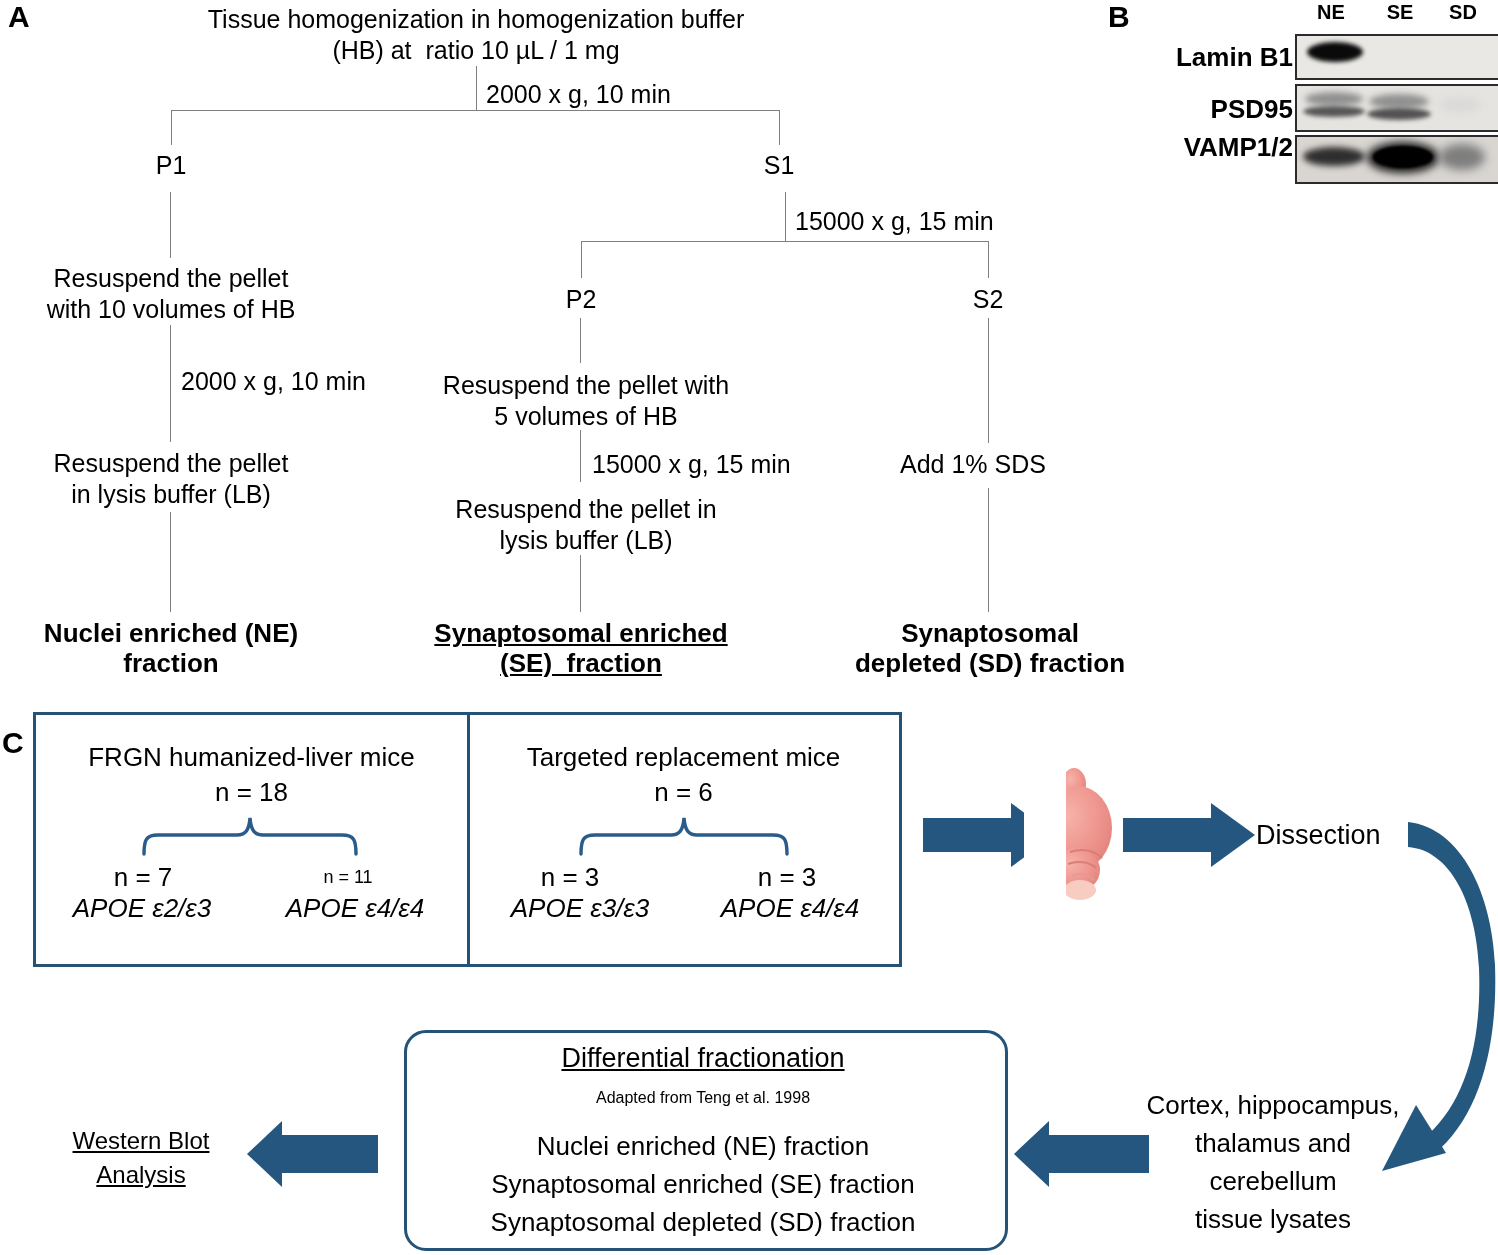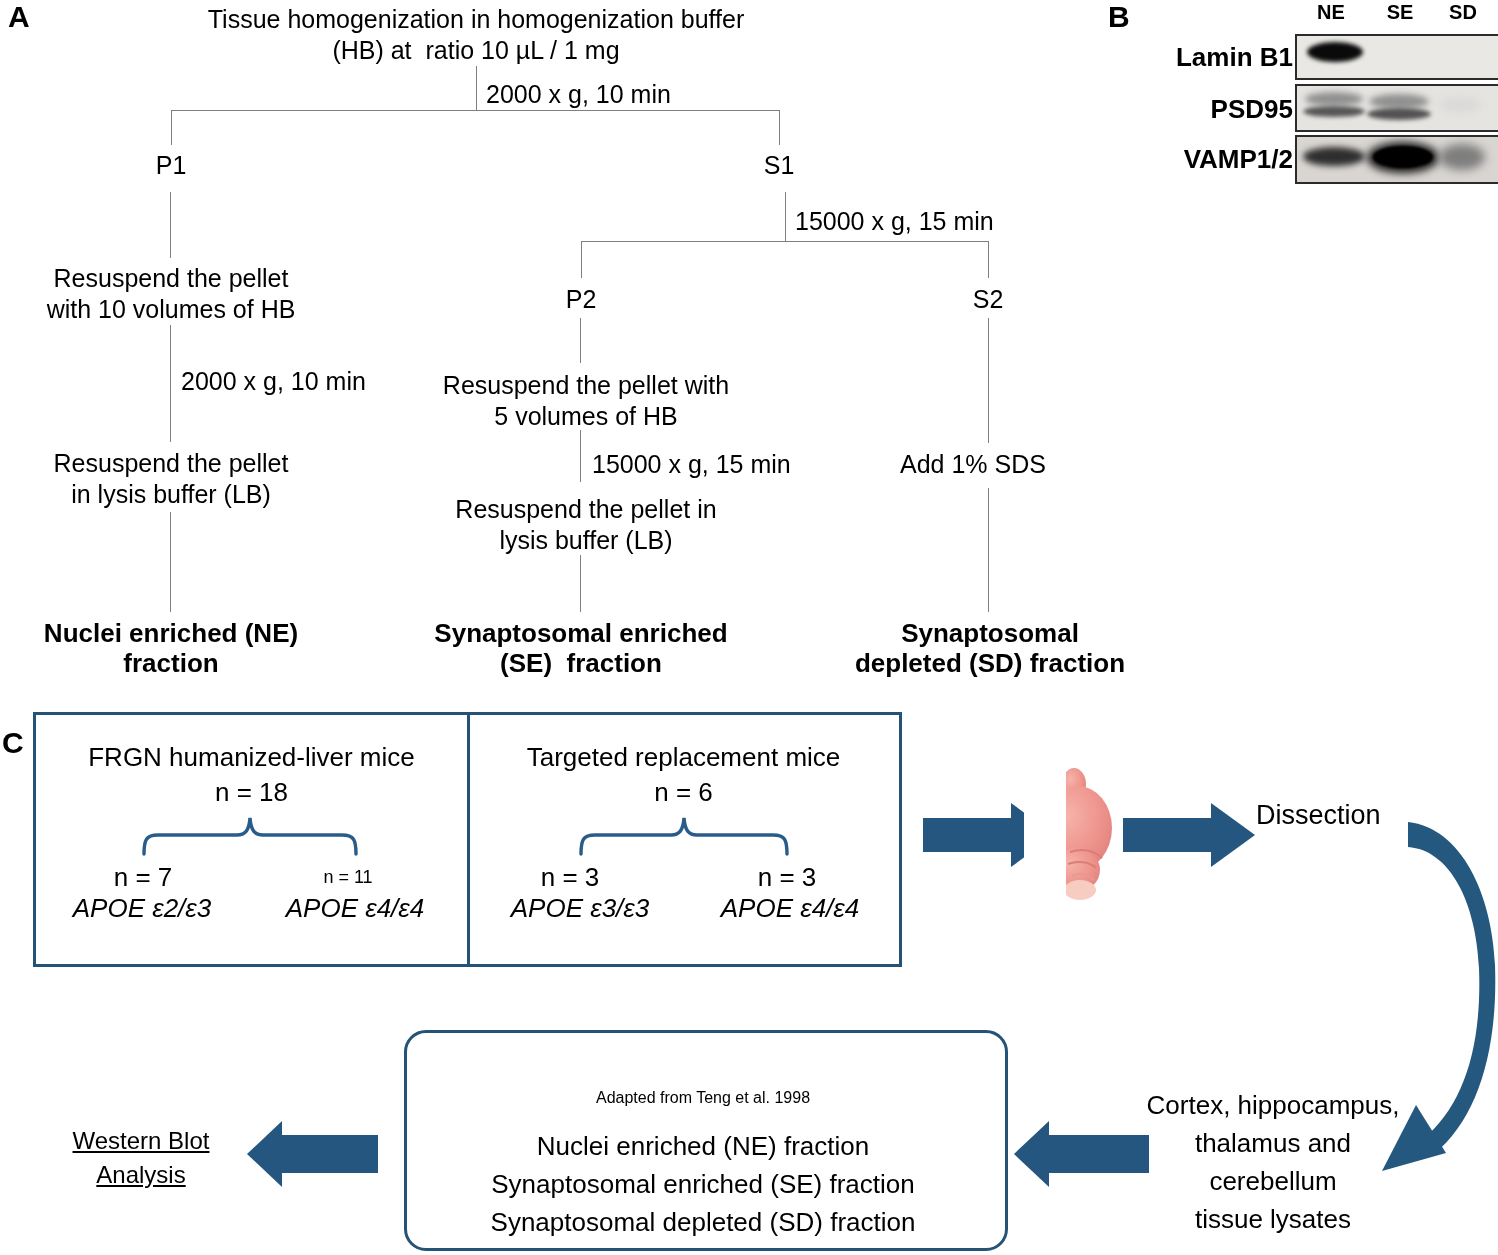--- a/index.html
+++ b/index.html
@@ -70,38 +70,38 @@
   <div class="t ctr b" style="left:928px;top:284px;width:120px;">S2</div>
 
   <div class="lv" style="left:580px;top:318px;height:45px;"></div>
   <div class="t ctr" style="left:436px;top:370px;width:300px;">Resuspend the pellet with
 5 volumes of HB</div>
   <div class="lv" style="left:580px;top:430px;height:52px;"></div>
   <div class="t" style="left:592px;top:449px;">15000 x g, 15 min</div>
   <div class="t ctr" style="left:436px;top:494px;width:300px;">Resuspend the pellet in
 lysis buffer (LB)</div>
   <div class="lv" style="left:580px;top:555px;height:57px;"></div>
-  <div class="t ctr frac" style="left:421px;top:618px;width:320px;">Synaptosomal enriched
+  <div class="t ctr frac" style="left:421px;top:618px;width:320px;text-decoration:underline;">Synaptosomal enriched
 (SE)  fraction</div>
 
   <div class="lv" style="left:988px;top:318px;height:125px;"></div>
   <div class="t ctr" style="left:873px;top:449px;width:200px;">Add 1% SDS</div>
   <div class="lv" style="left:988px;top:488px;height:124px;"></div>
   <div class="t ctr frac" style="left:830px;top:618px;width:320px;">Synaptosomal
 depleted (SD) fraction</div>
 
   <div class="panel-letter" style="left:1108px;top:0px;">B</div>
 
   <div class="lane-h" style="left:1301px;top:1px;">NE</div>
   <div class="lane-h" style="left:1370px;top:1px;">SE</div>
   <div class="lane-h" style="left:1433px;top:1px;">SD</div>
 
   <div class="row-lab" style="top:42px;">Lamin B1</div>
   <div class="row-lab" style="top:94px;">PSD95</div>
-  <div class="row-lab" style="top:144px;">VAMP1/2</div>
+  <div class="row-lab" style="top:132px;">VAMP1/2</div>
 
   <div class="blot-box" style="top: 34px; height: 42px; background: rgb(233, 232, 229);">
       <div class="band" style="left: 10px; top: 6px; width: 56px; height: 20px; background: rgb(10, 10, 10); filter: blur(2px);"></div>
     </div>
   <div class="blot-box" style="top: 84px; height: 44px; background: rgb(230, 228, 225);">
       <div class="band" style="left: 8px; top: 6px; width: 58px; height: 14px; background: rgb(143, 143, 143); filter: blur(3px);"></div>
       <div class="band" style="left: 6px; top: 20px; width: 62px; height: 11px; background: rgb(86, 86, 86); filter: blur(2px);"></div>
       <div class="band" style="left: 72px; top: 8px; width: 60px; height: 15px; background: rgb(144, 144, 144); filter: blur(3px);"></div>
       <div class="band" style="left: 70px; top: 22px; width: 64px; height: 12px; background: rgb(82, 82, 82); filter: blur(2px);"></div>
       <div class="band" style="left: 142px; top: 12px; width: 42px; height: 14px; background: rgb(216, 216, 216); filter: blur(4px);"></div>
@@ -157,34 +157,35 @@
       <path d="M6,86 C18,82 30,84 38,92" fill="none" stroke="#d97e78" stroke-width="2"></path>
       <path d="M4,98 C14,94 26,96 32,102" fill="none" stroke="#d97e78" stroke-width="2"></path>
       <path d="M8,110 C16,106 24,108 30,114" fill="none" stroke="#e69a90" stroke-width="2"></path>
       <rect x="-40" y="0" width="42" height="134" fill="#ffffff"></rect>
     </g>
   </svg>
 
   <div class="arrow-body" style="left:1123px;top:818px;width:88px;height:34px;"></div>
   <div class="head-r" style="left:1211px;top:803px;"></div>
 
-  <div class="t" style="left:1256px;top:800px;font-size:27px;">Dissection</div>
+  <div class="t" style="left:1256px;top:820px;font-size:27px;">Dissection</div>
 
   <svg style="left:1370px;top:800px;" width="128" height="390" viewBox="0 0 128 390">
     <path d="M38,22 C92,28 122,95 125,165 C128,250 108,318 64,354 L52,340 C94,306 112,246 109,168 C106,102 80,50 38,47 Z" fill="#24587f"></path>
     <path d="M12,371 L76,353 L46,305 Z" fill="#24587f"></path>
   </svg>
 
   <div class="t ctr b u" style="left:26px;top:1124px;width:230px;font-size:24px;line-height:34px;">Western Blot
 Analysis</div>
 
   <div class="head-l" style="left:247px;top:1121px;"></div>
   <div class="arrow-body" style="left:282px;top:1135px;width:96px;height:38px;"></div>
 
   <div class="rbox" style="left:404px;top:1030px;width:598px;height:215px;"></div>
+  <div class="t ctr b u" style="left:406px;top:1043px;width:594px;font-size:27px;">Differential fractionation</div>
   <div class="t ctr" style="left:406px;top:1082px;width:594px;font-size:16px;">Adapted from Teng et al. 1998</div>
   <div class="t ctr" style="left:406px;top:1127px;width:594px;font-size:26px;line-height:38px;">Nuclei enriched (NE) fraction
 Synaptosomal enriched (SE) fraction
 Synaptosomal depleted (SD) fraction</div>
 
   <div class="head-l" style="left:1014px;top:1121px;"></div>
   <div class="arrow-body" style="left:1049px;top:1135px;width:100px;height:38px;"></div>
 
   <div class="t ctr" style="left:1123px;top:1086px;width:300px;font-size:26px;line-height:38px;">Cortex, hippocampus,
 thalamus and

